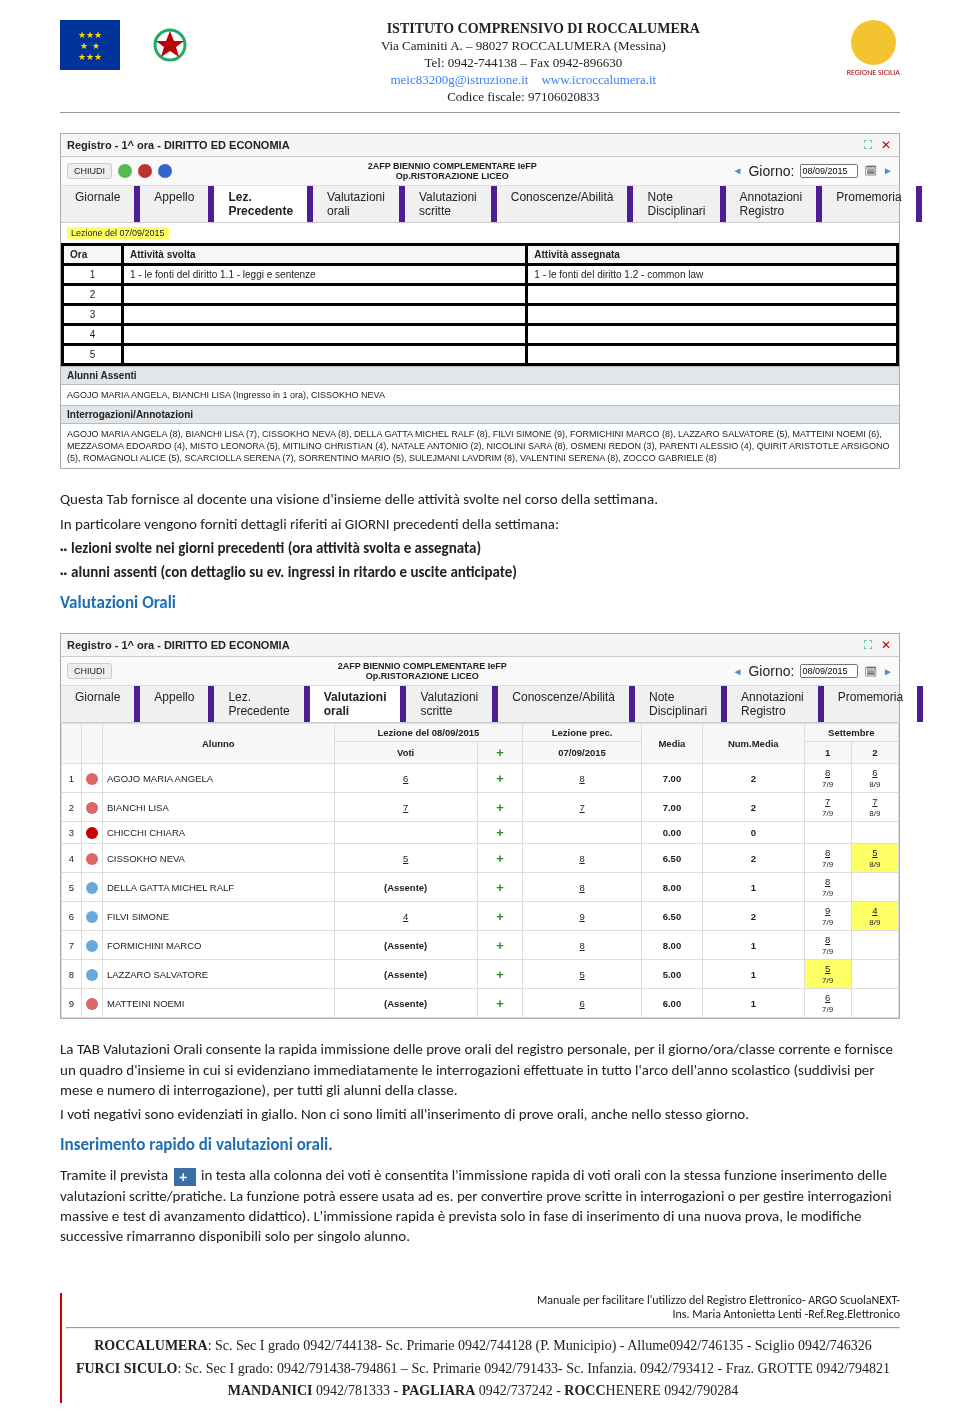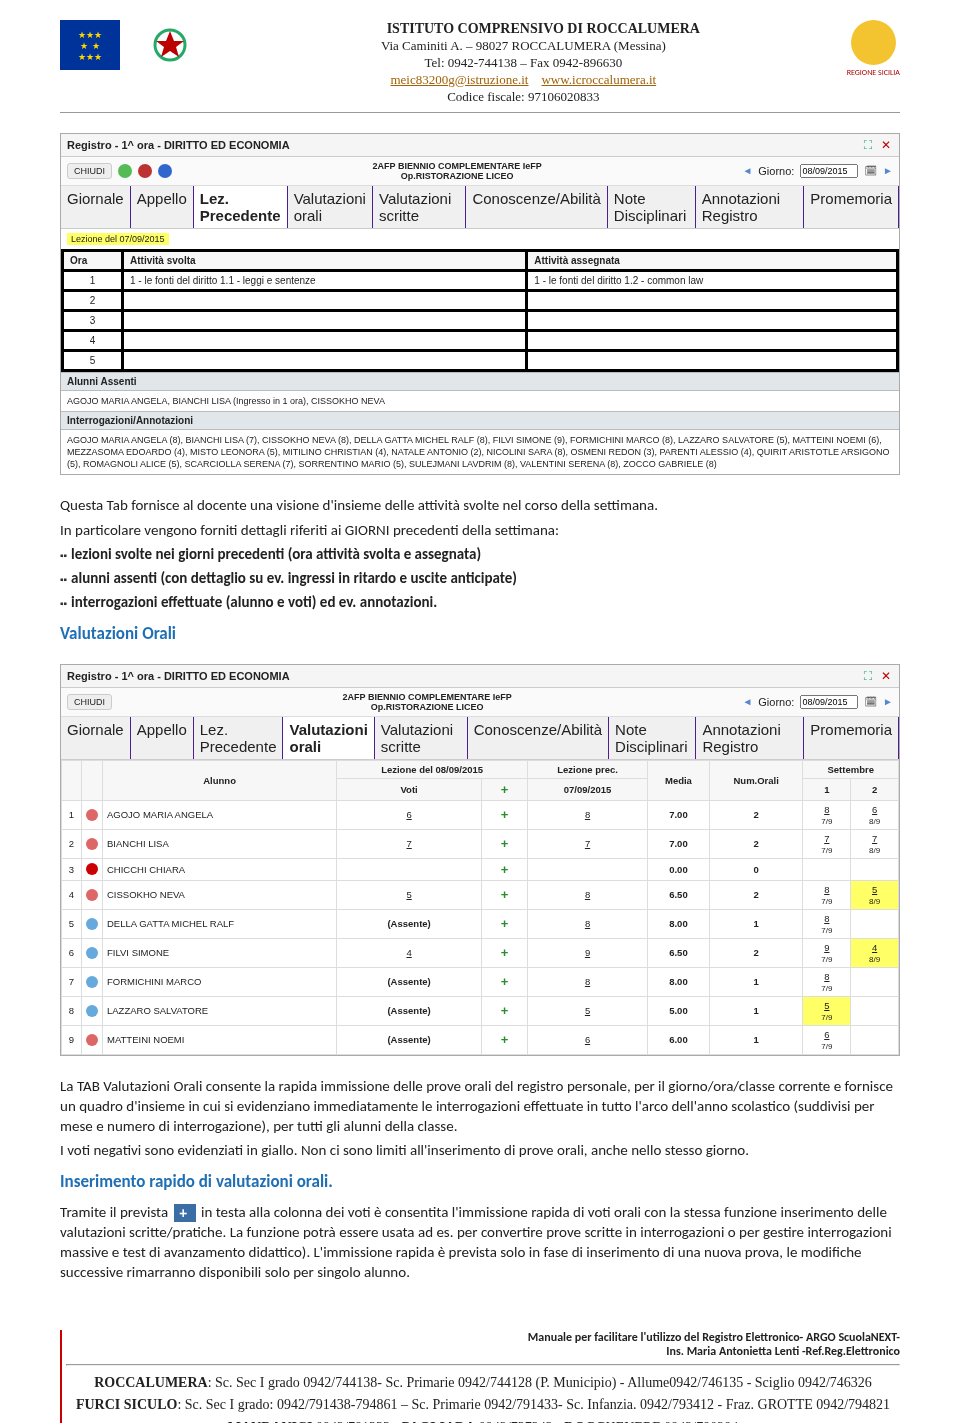--- a/index.html
+++ b/index.html
@@ -2,44 +2,44 @@
 <html><head>
 <meta charset="utf-8">
 <style>
   * { box-sizing: border-box; margin: 0; padding: 0; }
   body { font-family: Calibri, Arial, sans-serif; font-size: 14px; color: #222; background: #fff; width: 960px; margin: 0 auto; }
   .page { padding: 20px 60px 10px 60px; }
   .header { display: flex; align-items: flex-start; gap: 10px; }
   .header .logos-left { display: flex; gap: 20px; }
   .header .center { flex: 1; text-align: center; font-family: "Comic Sans MS", cursive; font-size: 13px; line-height: 1.3; }
   .header .center b { font-size: 14px; margin-left: 40px; }
-  .header a { color: #a16207; text-decoration: underline; }
+  .header a { color: #3b82f6; }
   .logo-box { width: 60px; height: 50px; display: inline-flex; align-items: center; justify-content: center; font-size: 9px; text-align: center; }
   .eu-flag { background: #003399; color: gold; }
   .it-emblem { background: #fff; }
   .sicily { text-align: center; font-size: 8px; color: #a00; }
   .sicily .circle { width: 45px; height: 45px; border-radius: 50%; background: #f4c430; margin: 0 auto 2px; }
   hr.header-hr { margin: 6px 0 10px; border: none; border-top: 1px solid #999; }
 
   
   .app-screenshot { border: 1px solid #aaa; background: #fff; font-family: Arial, sans-serif; font-size: 10px; margin: 20px 0; }
   .app-bar { display: flex; align-items: center; padding: 4px 6px; background: #f5f5f5; border-bottom: 1px solid #ccc; }
   .app-bar .title { font-weight: bold; font-size: 11px; flex: 1; }
   .app-bar .wicons { display: flex; gap: 4px; }
   .wicon { width: 14px; height: 14px; display: inline-flex; align-items: center; justify-content: center; font-size: 12px; }
   .wicon.green { color: #2a8; }
   .wicon.red { color: #b00; }
   .toolbar2 { display: flex; align-items: center; padding: 4px 6px; background: #fafafa; border-bottom: 1px solid #ddd; gap: 6px; }
   .toolbar2 .pill { padding: 2px 6px; background: #eee; border: 1px solid #ccc; border-radius: 3px; font-size: 9px; }
   .toolbar2 .circle-i { width: 14px; height: 14px; border-radius: 50%; display: inline-block; }
   .toolbar2 .center-sub { flex: 1; text-align: center; font-size: 9px; font-weight: bold; }
-  .toolbar2 .giorno { font-size: 11px; }
+  .toolbar2 .giorno { font-size: 14px; }
   .toolbar2 input { width: 58px; font-size: 9px; }
   .tabs { display: flex; background: #f0f0f0; border-bottom: 1px solid #ccc; }
-  .tabs .tab { padding: 4px 6px; font-size: 15px; border-right: 1px solid #4c1d95; cursor: pointer; }
+  .tabs .tab { padding: 4px 14px; font-size: 12px; border-right: 6px solid #4c1d95; cursor: pointer; }
   .tabs .tab.active { background: #fff; font-weight: bold; }
   .lesson-badge { background: #ffff66; padding: 1px 4px; font-size: 9px; display: inline-block; margin: 4px 6px; }
   table.lesson-table { width: 100%; border-collapse: collapse; font-size: 10px; }
   table.lesson-table th, table.lesson-table td { border: 3px solid #000000; padding: 3px 6px; text-align: left; }
   table.lesson-table th { background: #f7f7f7; font-weight: bold; }
   .section-bar { background: #e1e6ea; border-top: 1px solid #bbb; border-bottom: 1px solid #bbb; padding: 3px 6px; font-weight: bold; font-size: 10px; }
   .section-body { padding: 4px 6px; font-size: 9px; line-height: 1.35; }
 
   
   .body-text { margin: 10px 0; font-size: 15px; line-height: 1.35; }
@@ -56,21 +56,21 @@
   .gicon { width: 12px; height: 12px; border-radius: 50%; display: inline-block; vertical-align: middle; }
   .gicon.f { background: #d66; }
   .gicon.m { background: #6ad; }
   .gicon.red { background: #c00; }
   .hy { background: #ffff66; }
   .frac { font-size: 8px; line-height: 1; }
   .inline-plus-btn { display: inline-block; width: 22px; height: 18px; background: #3a6ea5; position: relative; vertical-align: middle; margin: 0 2px; }
   .inline-plus-btn::after { content: "+"; color: #fff; position: absolute; top: -1px; left: 6px; font-weight: bold; }
 
   .footer { margin-top: 30px; font-size: 12px; }
-  .footer .manual { text-align: right; font-weight: bold; margin-bottom: 6px; margin-top: 47px; }
+  .footer .manual { text-align: right; font-weight: normal; margin-bottom: 6px; margin-top: 47px; }
   .footer .schools { font-family: "Comic Sans MS", cursive; font-size: 14px; text-align: center; line-height: 1.6; }
   .footer hr { margin: 6px 0; }
   .pagenum { text-align: center; font-size: 12px; margin-top: 12px; border-top: 4px solid #eab308; border-bottom: 1px solid #999; padding: 2px 0; }
   .footer .left-bar { border-left: 2px solid #c00; padding-left: 4px; }
 </style>
 </head>
 <body>
 
 <div class="page">
 
@@ -172,21 +172,20 @@
     <div class="section-body">AGOJO MARIA ANGELA, BIANCHI LISA (Ingresso in 1 ora), CISSOKHO NEVA</div>
     <div class="section-bar">Interrogazioni/Annotazioni</div>
     <div class="section-body">AGOJO MARIA ANGELA (8), BIANCHI LISA (7), CISSOKHO NEVA (8), DELLA GATTA MICHEL RALF (8), FILVI SIMONE (9), FORMICHINI MARCO (8), LAZZARO SALVATORE (5), MATTEINI NOEMI (6), MEZZASOMA EDOARDO (4), MISTO LEONORA (5), MITILINO CHRISTIAN (4), NATALE ANTONIO (2), NICOLINI SARA (8), OSMENI REDON (3), PARENTI ALESSIO (4), QUIRIT ARISTOTLE ARSIGONO (5), ROMAGNOLI ALICE (5), SCARCIOLLA SERENA (7), SORRENTINO MARIO (5), SULEJMANI LAVDRIM (8), VALENTINI SERENA (8), ZOCCO GABRIELE (8)</div>
   </div>
 
   <div class="body-text">
     <p>Questa Tab fornisce al docente una visione d'insieme delle attività svolte nel corso della settimana.</p>
     <p>In particolare vengono forniti dettagli riferiti ai GIORNI precedenti della settimana:</p>
     <p class="tick"><b>lezioni svolte nei giorni precedenti (ora attività svolta e assegnata)</b></p>
     <p class="tick"><b>alunni assenti (con dettaglio su ev. ingressi in ritardo e uscite anticipate)</b></p>
-    <p class="tick"><b>interrogazioni effettuate (alunno e voti) ed ev. annotazioni.</b></p>
   </div>
 
   <h3 class="blue">Valutazioni Orali</h3>
 
   <div class="app-screenshot">
     <div class="app-bar">
       <span class="title">Registro - 1^ ora - DIRITTO ED ECONOMIA</span>
       <span class="wicons">
         <span class="wicon green">⛶</span>
         <span class="wicon red">✕</span>
@@ -215,21 +214,21 @@
       </div>
     <table class="grades">
       <thead>
         <tr>
           <th rowspan="2" style="width:20px"></th>
           <th rowspan="2" style="width:20px"></th>
           <th rowspan="2">Alunno</th>
           <th colspan="2">Lezione del 08/09/2015</th>
           <th>Lezione prec.</th>
           <th rowspan="2">Media</th>
-          <th rowspan="2">Num.Orali</th>
+          <th rowspan="2">Num.Media</th>
           <th colspan="2">Settembre</th>
         </tr>
         <tr>
           <th>Voti</th>
           <th><span class="plus">+</span></th>
           <th>07/09/2015</th>
           <th>1</th>
           <th>2</th>
         </tr>
       </thead>

